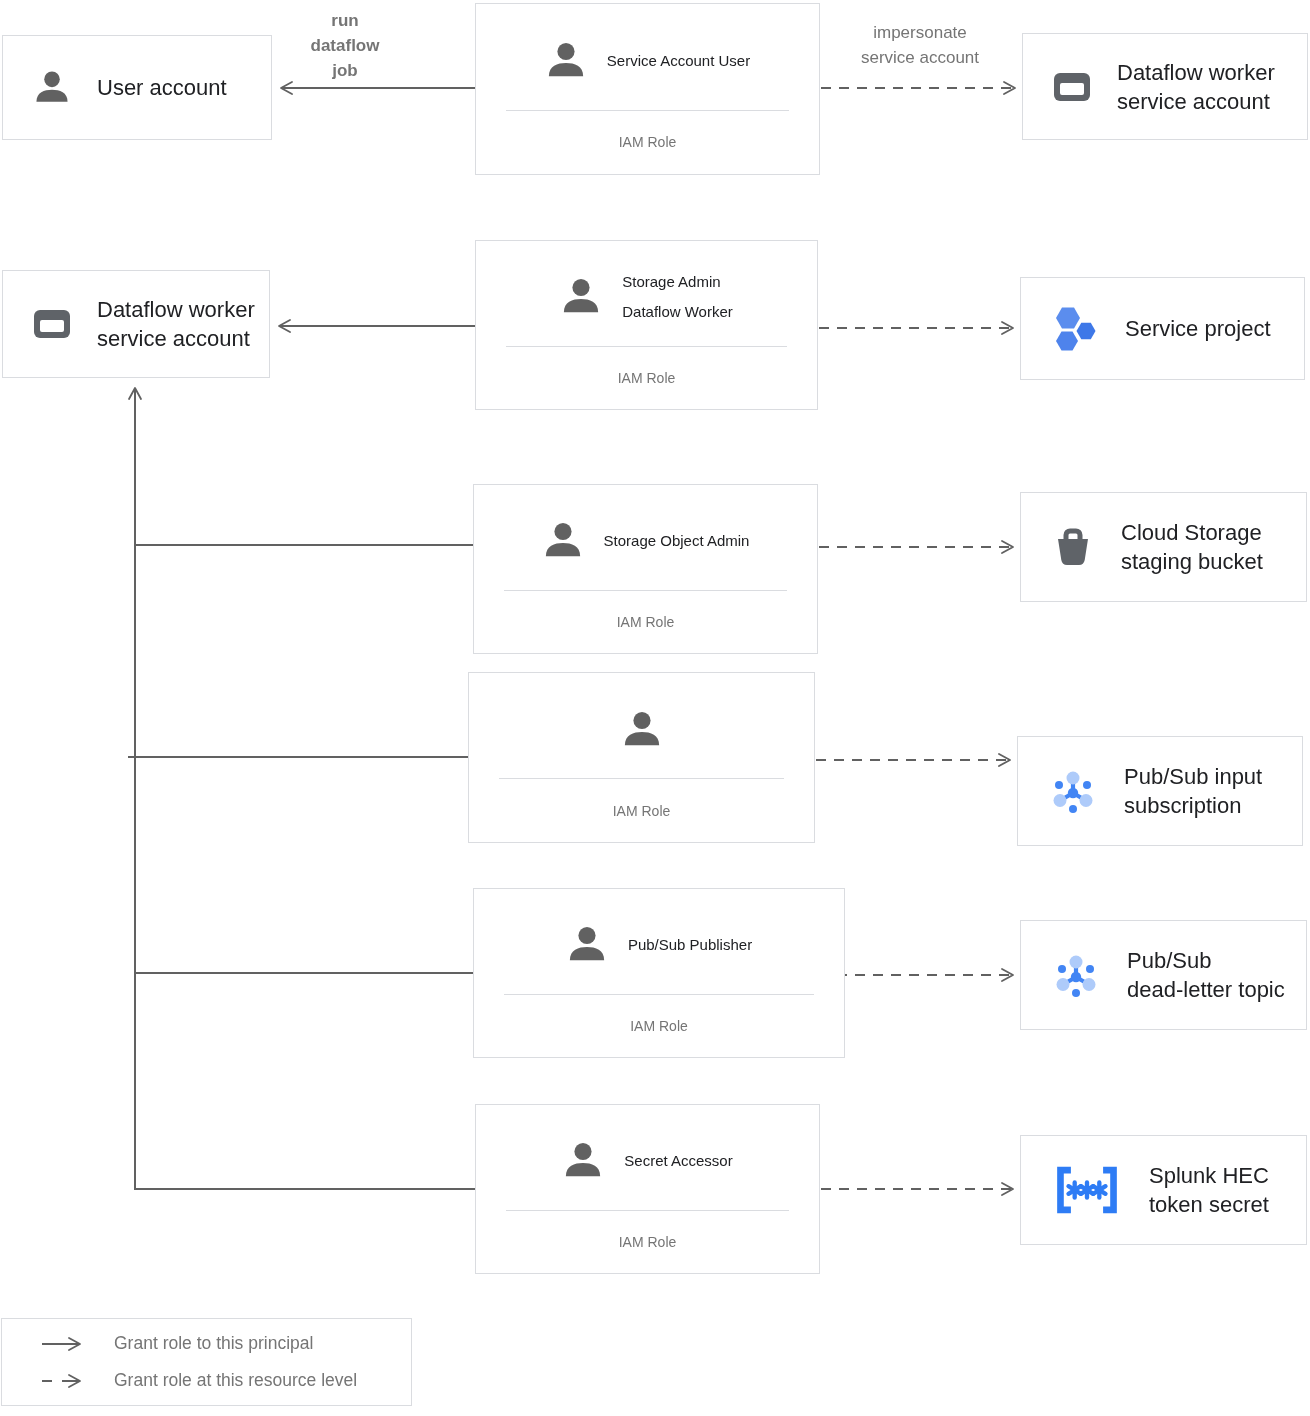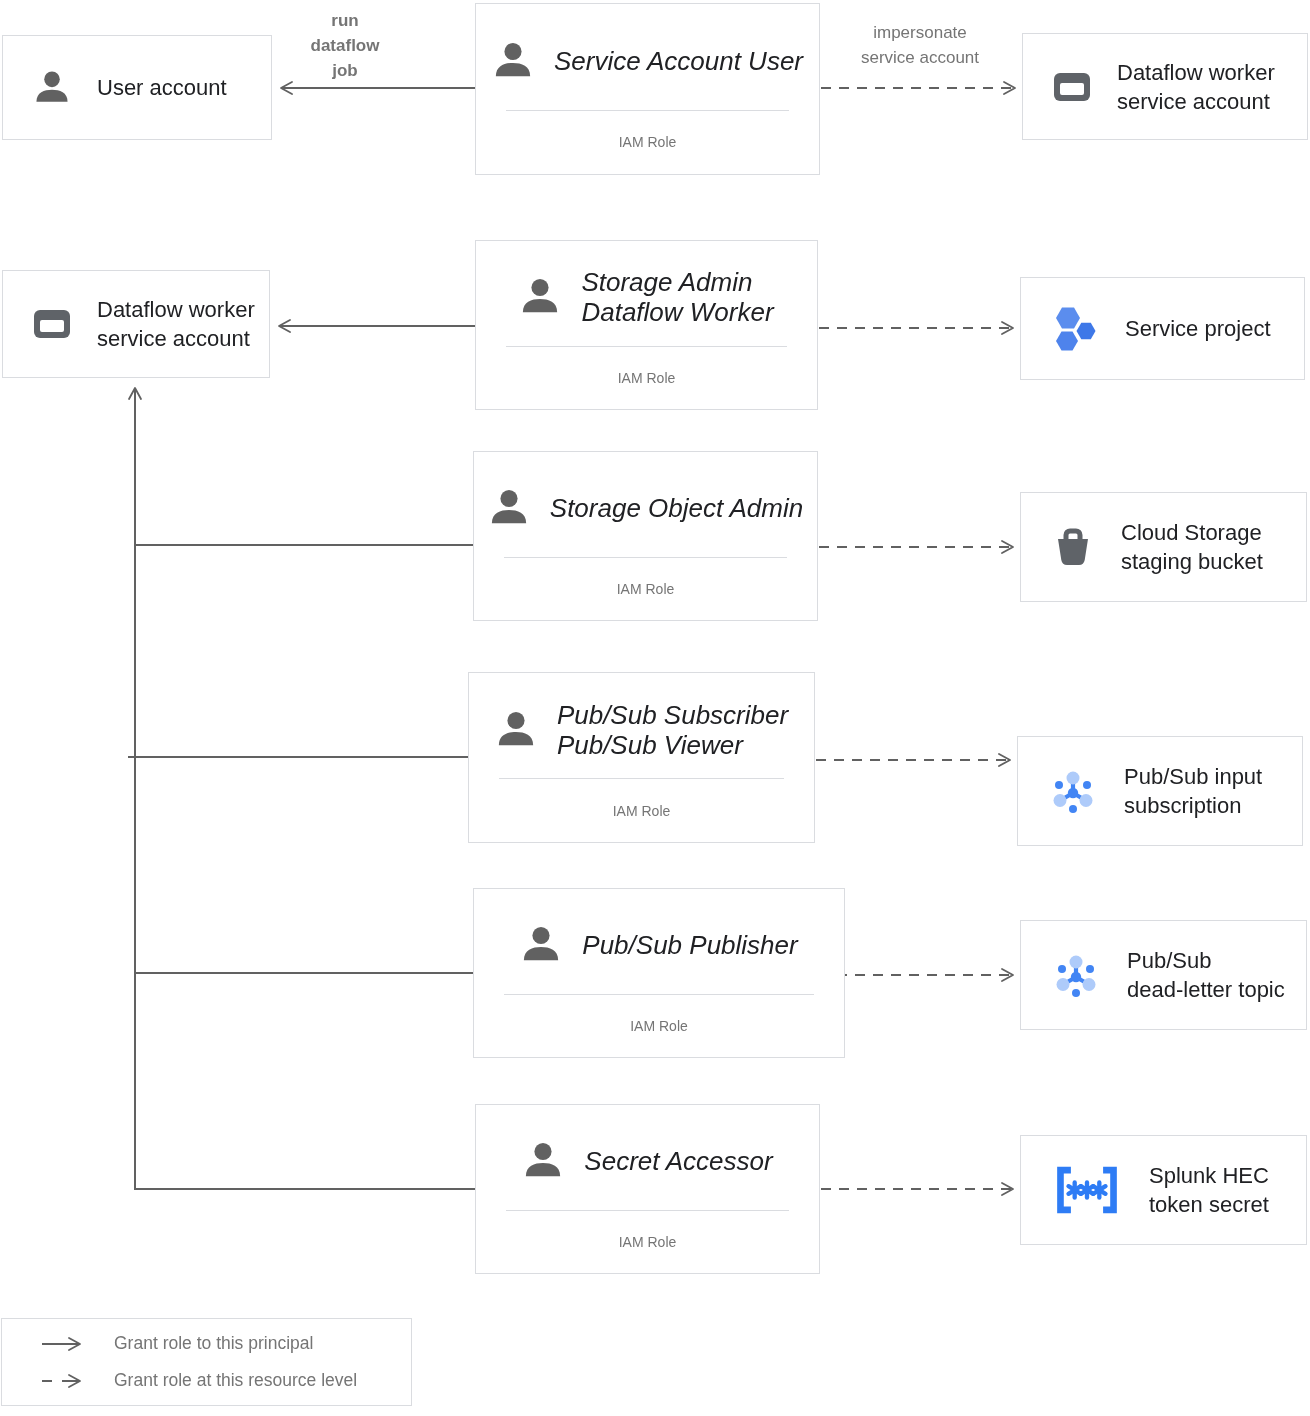--- a/index.html
+++ b/index.html
@@ -11,21 +11,21 @@
   .box {
     position:absolute; background:#ffffff; border:1.5px solid #DADCE0;
     box-sizing:border-box; z-index:1;
   }
   
   .entity { display:flex; align-items:center; padding-left:30px; gap:26px; }
   .entity .label { font-size:22px; color:#202124; line-height:29px; }
   
   .role { display:flex; flex-direction:column; }
   .role-top { flex:1.55; display:flex; align-items:center; justify-content:center; gap:20px; padding-top:8px; }
-  .role-title { font-size:26px; color:#202124; line-height:30px;font-style:italic; }
+  .role-title { font-size:15px; color:#202124; line-height:30px; }
   .role-divider { border-top:1.5px solid #DADCE0; margin:0 30px; height:0; }
   .role-bottom { flex:1; display:flex; align-items:center; justify-content:center; font-size:14px; color:#757575; }
   .edge-label { position:absolute; font-size:17px; color:#757575; text-align:center; line-height:25px; z-index:1; }
   
   .legend {
     position:absolute; left:1px; top:1318px; width:411px; height:88px;
     border:1.5px solid #DADCE0; box-sizing:border-box; background:#fff;
     display:flex; flex-direction:column; justify-content:center; gap:16px;
     padding-left:38px; z-index:1;
   }
@@ -133,21 +133,21 @@
 
   <div class="box entity" style="left:1020px; top:277px; width:285px; height:103px;">
     <svg width="48" height="48" viewBox="0 0 48 48">
       <polygon points="5,13 11,2.6 23,2.6 29,13 23,23.4 11,23.4" fill="#5B8DEE"></polygon>
       <polygon points="25.5,26 30.3,17.8 39.8,17.8 44.5,26 39.8,34.2 30.3,34.2" fill="#3E78E8"></polygon>
       <polygon points="5,36 10.5,26.5 21.5,26.5 27,36 21.5,45.5 10.5,45.5" fill="#4E83EC"></polygon>
     </svg>
     <div class="label">Service project</div>
   </div>
 
-  <div class="box role" style="left:473px; top:451px; width:345px; height:170px;">
+  <div class="box role" style="left:473px; top:484px; width:345px; height:170px;">
     <div class="role-top">
       <svg width="42" height="40" viewBox="0 0 44 42">
         <circle cx="22" cy="11" r="9" fill="#616161"></circle>
         <path d="M4 37 c0 -11 9 -14 18 -14 s18 3 18 14 z" fill="#616161"></path>
       </svg>
       <div class="role-title">Storage Object Admin</div>
     </div>
     <div class="role-divider"></div>
     <div class="role-bottom">IAM Role</div>
   </div>
@@ -162,24 +162,20 @@
       <div>staging bucket</div>
     </div>
   </div>
 
   <div class="box role" style="left:468px; top:672px; width:347px; height:171px;">
     <div class="role-top">
       <svg width="42" height="40" viewBox="0 0 44 42">
         <circle cx="22" cy="11" r="9" fill="#616161"></circle>
         <path d="M4 37 c0 -11 9 -14 18 -14 s18 3 18 14 z" fill="#616161"></path>
       </svg>
-      <div class="role-title">
-        <div>Pub/Sub Subscriber</div>
-        <div>Pub/Sub Viewer</div>
-      </div>
     </div>
     <div class="role-divider"></div>
     <div class="role-bottom">IAM Role</div>
   </div>
 
   <div class="box entity" style="left:1017px; top:705px; width:286px; height:110px;margin-top:31px;">
     <svg width="50" height="50" viewBox="0 0 50 50">
       <line x1="25" y1="27" x2="25" y2="13" stroke="#4285F4" stroke-width="4.2"></line>
       <line x1="25" y1="27" x2="13" y2="34" stroke="#4285F4" stroke-width="4.2"></line>
       <line x1="25" y1="27" x2="37" y2="34" stroke="#4285F4" stroke-width="4.2"></line>

